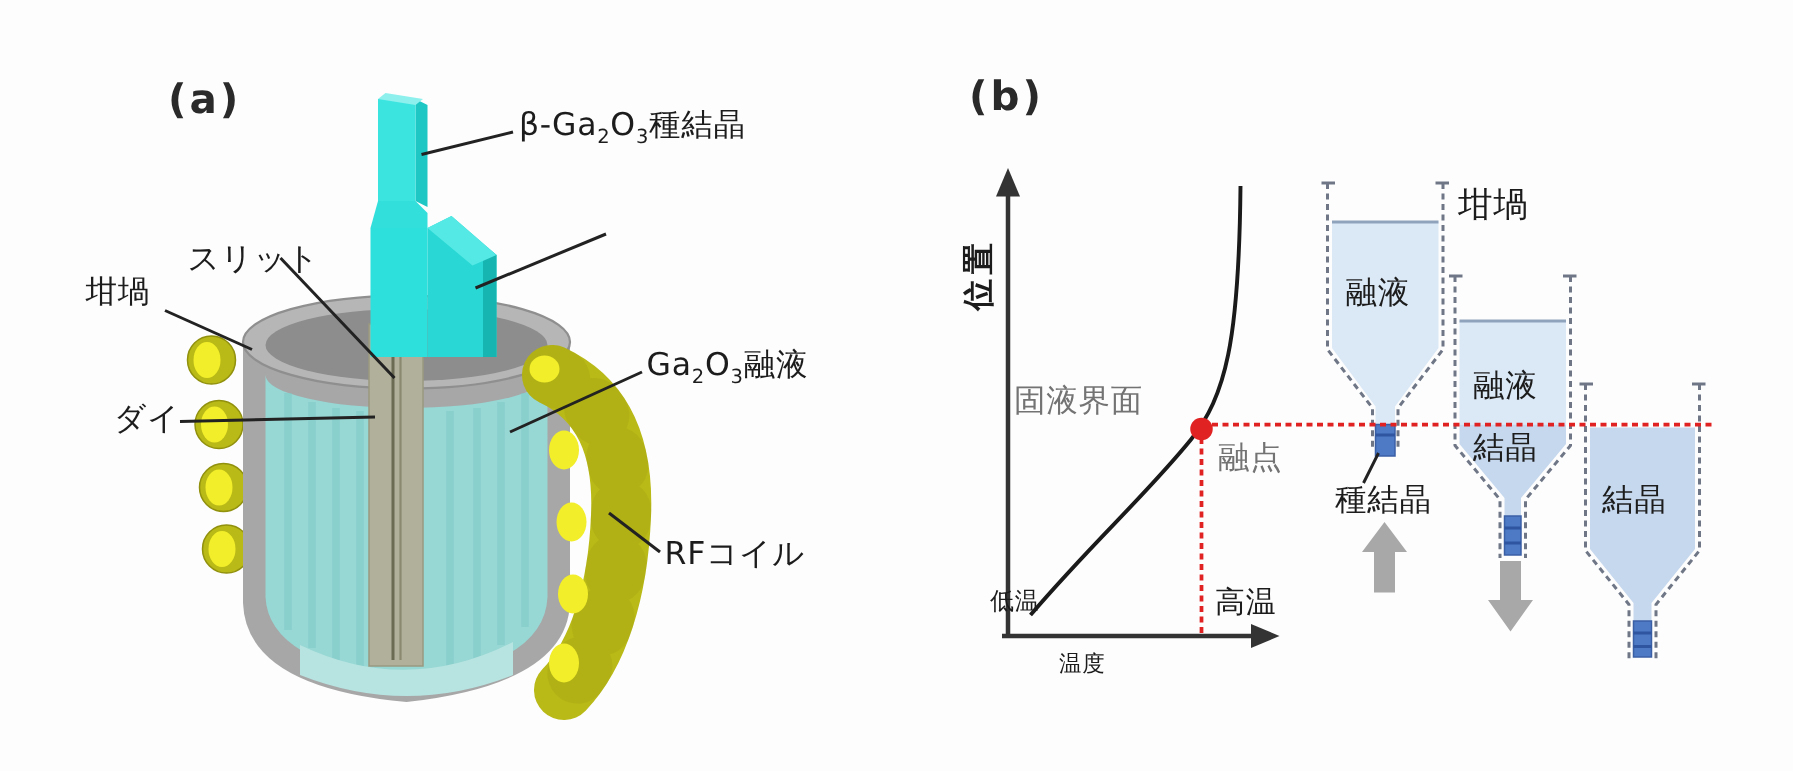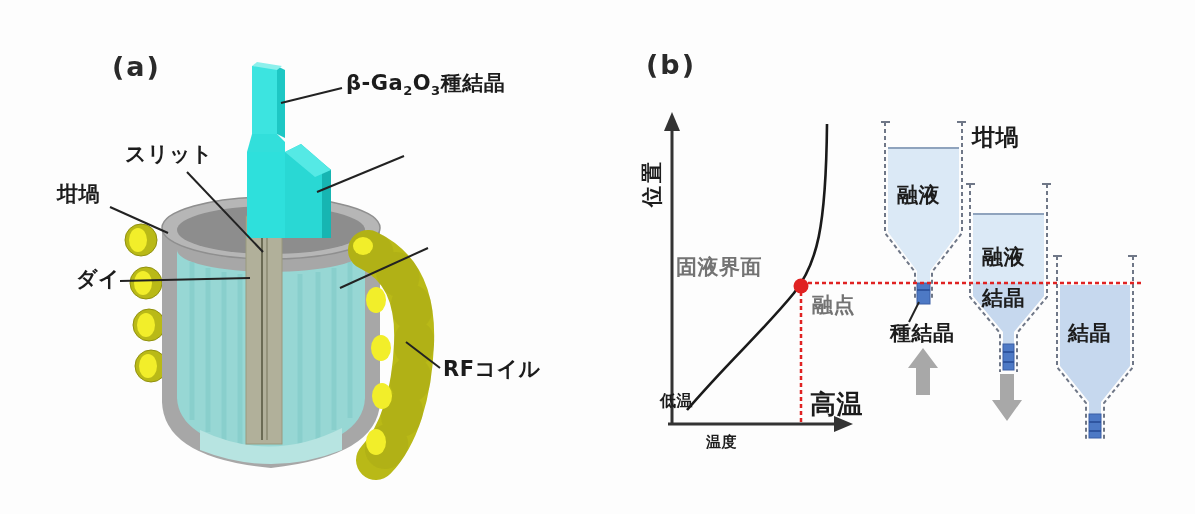--- a/index.html
+++ b/index.html
@@ -2,21 +2,21 @@
 <html><head>
 <meta charset="utf-8">
 <style>
   html,body{margin:0;padding:0;background:#ffffff;}
   .stage{
     position:relative;width:1195px;height:514px;background:#fdfdfd;
     font-family:"DejaVu Sans","Liberation Sans",sans-serif;overflow:hidden;
   }
   .gfx{position:absolute;left:0;top:0;}
   .lbl{
-    position:absolute;font-weight:bold;color:#1c1c1c;font-size:21px;
+    position:absolute;font-weight:normal;color:#1c1c1c;font-size:21px;
     white-space:nowrap;letter-spacing:0.5px;line-height:1.1;
   }
   .lbl sub{font-size:0.62em;line-height:0;}
   .tag{font-size:27px;font-weight:600;color:#2a2a2a;letter-spacing:2px;}
   .red{color:#737373;}
   .ylabel{
     position:absolute;left:608px;top:168px;width:90px;height:30px;
     text-align:center;transform:rotate(-90deg);font-weight:bold;
     font-size:21px;color:#1c1c1c;letter-spacing:3px;
   }
@@ -169,34 +169,37 @@
     <polygon points="1007,421 992,400 1000,400 1000,374 1014,374 1014,400 1022,400" fill="#a8a8a8"></polygon>
   </svg>
 
   <div class="lbl tag" style="left:112px;top:52px">(a)</div>
 
   <div class="lbl" style="left:346px;top:72px">
     <span>β-Ga</span><sub>2</sub><span>O</span><sub>3</sub><span>種結晶</span>
   </div>
 
 
-
-  <div class="lbl" style="left:125px;top:143px">スリット</div>
+  <div class="lbl" style="left:431px;top:232px">
+    <span>Ga</span><sub>2</sub><span>O</span><sub>3</sub><span>融液</span>
+  </div>
+
+  <div class="lbl" style="left:125px;top:161px">スリット</div>
   <div class="lbl" style="left:57px;top:183px">坩堝</div>
   <div class="lbl" style="left:76px;top:268px">ダイ</div>
   <div class="lbl" style="left:443px;top:358px">RFコイル</div>
 
   <div class="lbl tag" style="left:646px;top:50px">(b)</div>
 
   <div class="ylabel">位置</div>
 
   <div class="lbl red" style="left:676px;top:256px">固液界面</div>
   <div class="lbl red" style="left:812px;top:294px">融点</div>
   <div class="lbl" style="left:660px;top:392px;font-size:16px">低温</div>
-  <div class="lbl" style="left:810px;top:390px;font-size:26px">高温</div>
+  <div class="lbl" style="left:810px;top:390px;font-size:20px">高温</div>
   <div class="lbl" style="left:706px;top:434px;font-size:15px">温度</div>
 
   <div class="lbl" style="left:972px;top:125px;font-size:23px">坩堝</div>
   <div class="lbl" style="left:897px;top:184px">融液</div>
   <div class="lbl" style="left:982px;top:246px">融液</div>
   <div class="lbl" style="left:982px;top:287px">結晶</div>
   <div class="lbl" style="left:1068px;top:322px">結晶</div>
   <div class="lbl" style="left:890px;top:322px">種結晶</div>
 
 </div>

